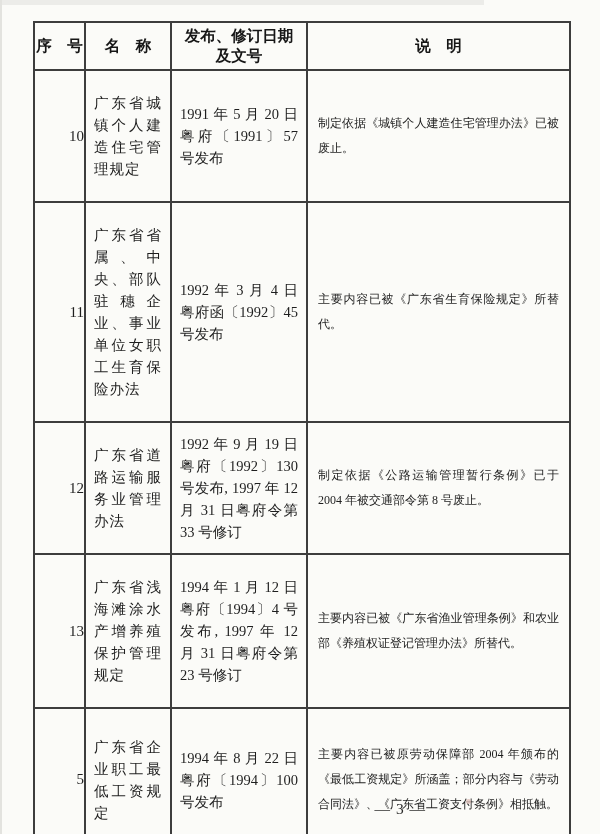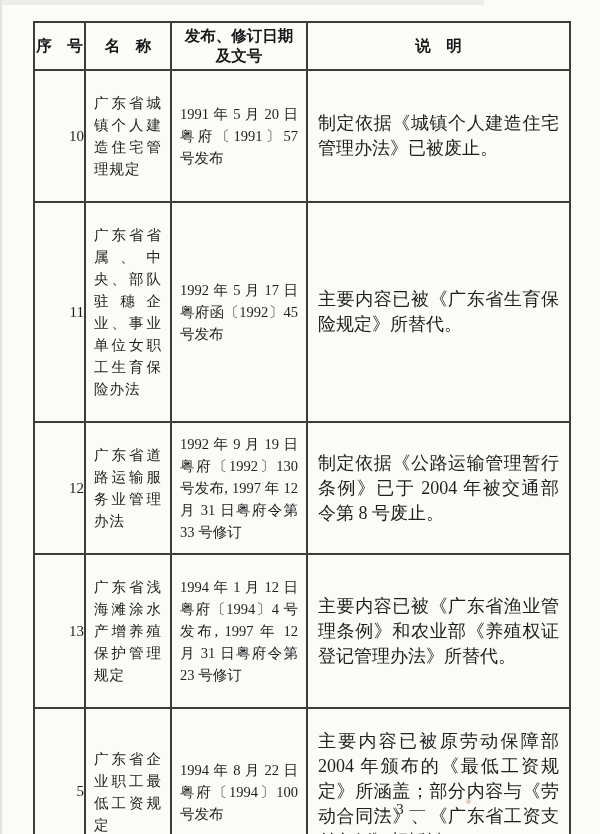--- a/index.html
+++ b/index.html
@@ -67,21 +67,21 @@
   }
   td.cell-date {
     padding: 1px 8px;
     font-size: 14.5px;
     line-height: 22px;
     text-align: justify;
     text-align-last: left;
   }
   td.cell-note {
     padding: 20px 10px;
-    font-size: 18px;
+    font-size: 12px;
     line-height: 25px;
     text-align: justify;
     text-align-last: left;
   }
   .page-number {
     position: absolute;
     top: 800px;
     right: 58px;
     font-size: 15.5px;
     letter-spacing: 1px;
@@ -124,21 +124,21 @@
       <tr class="row-0">
         <td class="cell-no">10</td>
         <td class="cell-name">广东省城镇个人建造住宅管理规定</td>
         <td class="cell-date">1991 年 5 月 20 日粤府〔1991〕57 号发布</td>
         <td class="cell-note">制定依据《城镇个人建造住宅管理办法》已被废止。</td>
       </tr>
 
       <tr class="row-1">
         <td class="cell-no">11</td>
         <td class="cell-name">广东省省属、中央、部队驻穗企业、事业单位女职工生育保险办法</td>
-        <td class="cell-date">1992 年 5 月 17 日粤府函〔1992〕45 号发布</td>
+        <td class="cell-date">1992 年 3 月 4 日粤府函〔1992〕45 号发布</td>
         <td class="cell-note">主要内容已被《广东省生育保险规定》所替代。</td>
       </tr>
 
       <tr class="row-2">
         <td class="cell-no">12</td>
         <td class="cell-name">广东省道路运输服务业管理办法</td>
         <td class="cell-date">1992 年 9 月 19 日粤府〔1992〕130 号发布, 1997 年 12 月 31 日粤府令第 33 号修订</td>
         <td class="cell-note">制定依据《公路运输管理暂行条例》已于 2004 年被交通部令第 8 号废止。</td>
       </tr>
 

